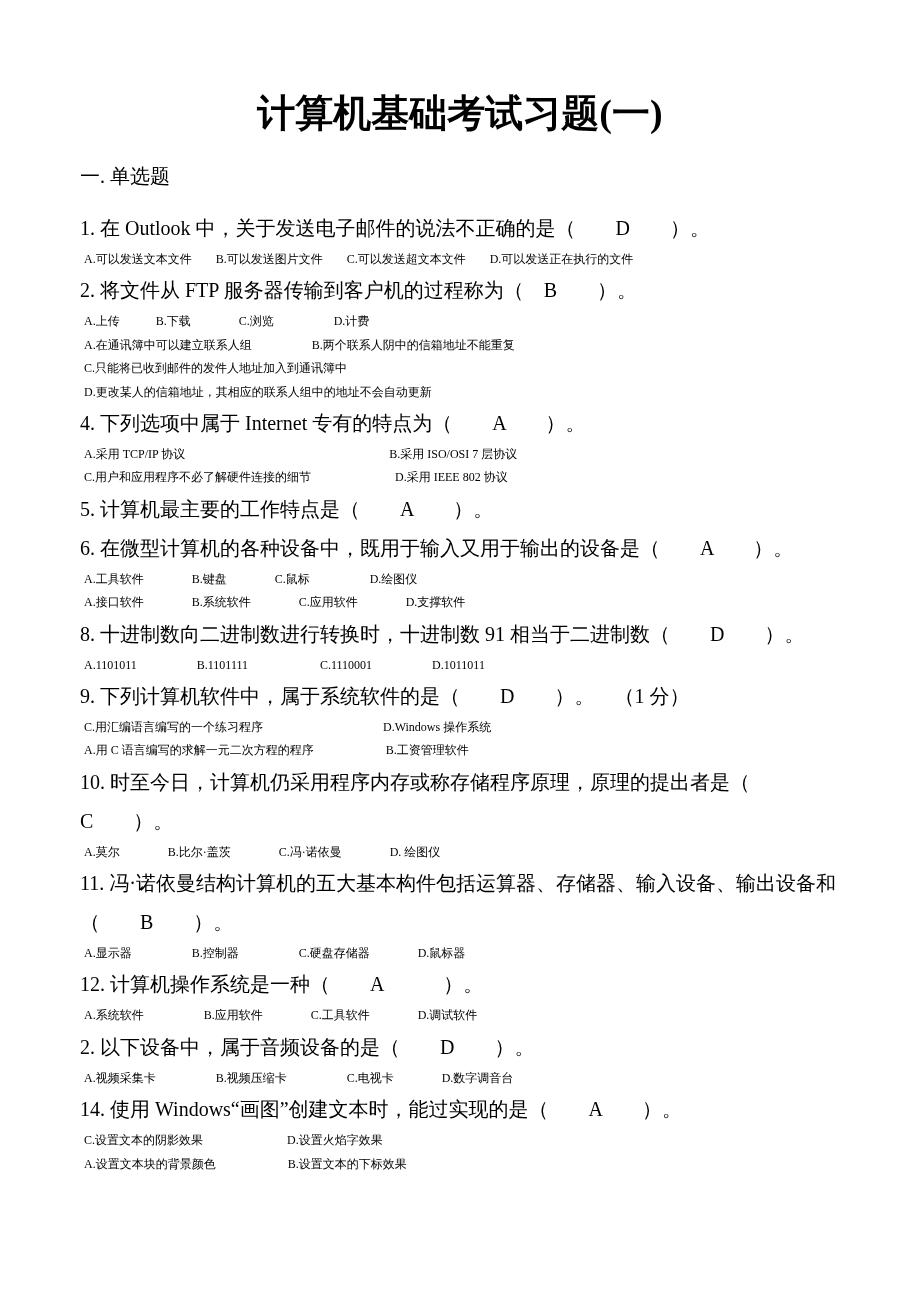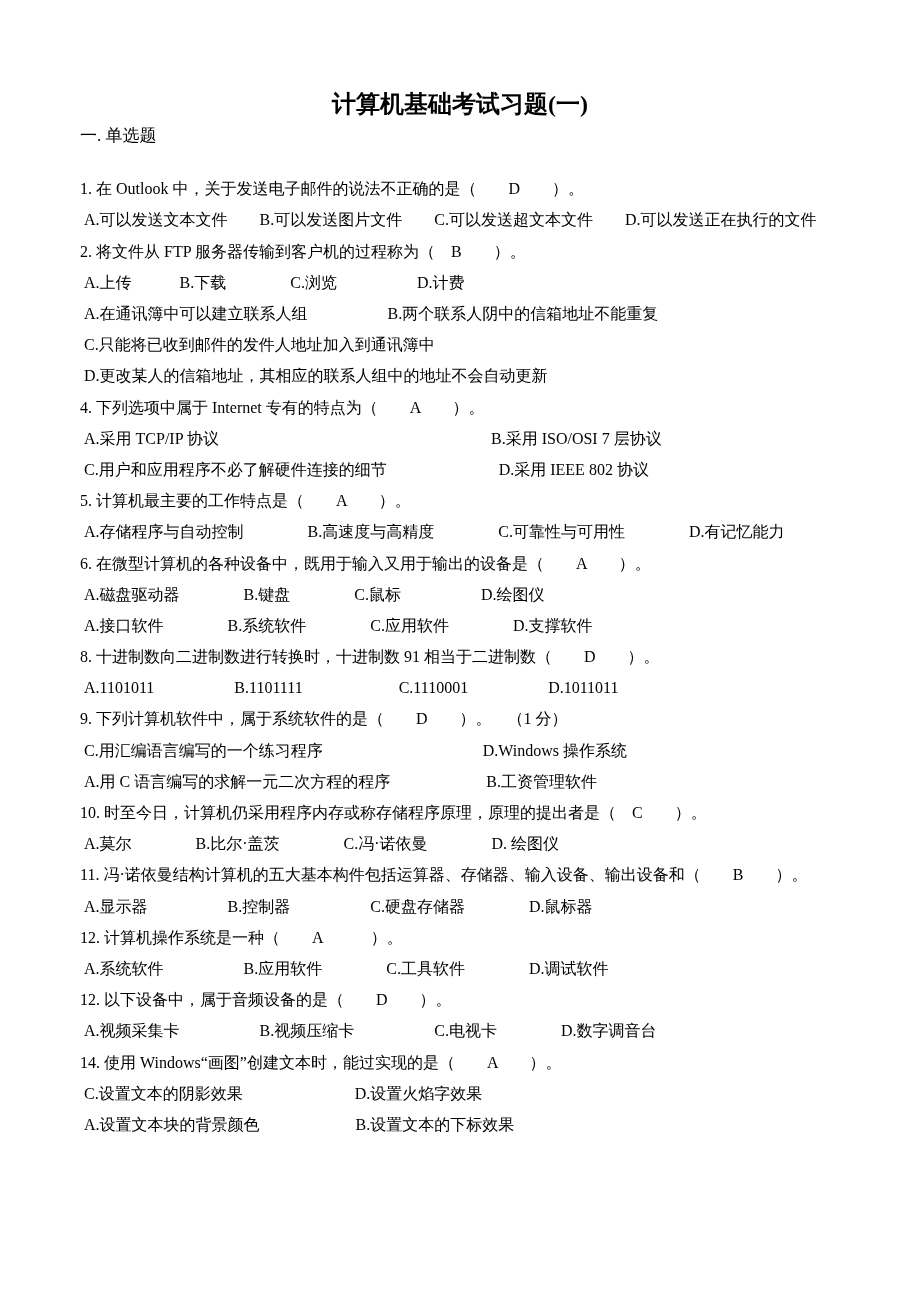--- a/index.html
+++ b/index.html
@@ -9,37 +9,37 @@
     font-family: "SimSun", "宋体", serif;
     color: #000;
     width: 920px;
   }
   .page {
     padding: 88px 80px 60px 80px;
     box-sizing: border-box;
   }
   .title {
     text-align: center;
-    font-size: 24px;
+    font-size: 38px;
     font-weight: bold;
-    margin-bottom: 0;
+    margin-bottom: 18px;
   }
   .section-header {
-    font-size: 17px;
-    margin-bottom: 21px;
+    font-size: 20px;
+    margin-bottom: 14px;
     line-height: 1.9;
   }
   .q {
-    font-size: 16px;
+    font-size: 20px;
     line-height: 1.95;
     margin: 0;
     white-space: pre-wrap;
   }
   .opts {
-    font-size: 16px;
+    font-size: 12px;
     line-height: 1.95;
     margin: 0;
     padding-left: 4px;
     white-space: pre-wrap;
   }
 </style>
 </head>
 <body>
 
 <div class="page">
@@ -50,34 +50,33 @@
       <p class="opts">A.可以发送文本文件　　B.可以发送图片文件　　C.可以发送超文本文件　　D.可以发送正在执行的文件</p>
       <p class="q">2. 将文件从 FTP 服务器传输到客户机的过程称为（　B　　）。</p>
       <p class="opts">A.上传　　　B.下载　　　　C.浏览　　　　　D.计费</p>
       <p class="opts">A.在通讯簿中可以建立联系人组　　　　　B.两个联系人阴中的信箱地址不能重复</p>
       <p class="opts">C.只能将已收到邮件的发件人地址加入到通讯簿中</p>
       <p class="opts">D.更改某人的信箱地址，其相应的联系人组中的地址不会自动更新</p>
       <p class="q">4. 下列选项中属于 Internet 专有的特点为（　　A　　）。</p>
       <p class="opts">A.采用 TCP/IP 协议　　　　　　　　　　　　　　　　　B.采用 ISO/OSI 7 层协议</p>
       <p class="opts">C.用户和应用程序不必了解硬件连接的细节　　　　　　　D.采用 IEEE 802 协议</p>
       <p class="q">5. 计算机最主要的工作特点是（　　A　　）。</p>
-      <p class="opts">A.存储程序与自动控制　　　　B.高速度与高精度　　　　C.可靠性与可用性　　　　D.有记忆能力</p>
       <p class="q">6. 在微型计算机的各种设备中，既用于输入又用于输出的设备是（　　A　　）。</p>
-      <p class="opts">A.磁盘驱动器　　　　B.键盘　　　　C.鼠标　　　　　D.绘图仪</p>
+      <p class="opts">A.工具软件　　　　B.键盘　　　　C.鼠标　　　　　D.绘图仪</p>
       <p class="opts">A.接口软件　　　　B.系统软件　　　　C.应用软件　　　　D.支撑软件</p>
       <p class="q">8. 十进制数向二进制数进行转换时，十进制数 91 相当于二进制数（　　D　　）。</p>
       <p class="opts">A.1101011　　　　　B.1101111　　　　　　C.1110001　　　　　D.1011011</p>
       <p class="q">9. 下列计算机软件中，属于系统软件的是（　　D　　）。　（1 分）</p>
       <p class="opts">C.用汇编语言编写的一个练习程序　　　　　　　　　　D.Windows 操作系统</p>
       <p class="opts">A.用 C 语言编写的求解一元二次方程的程序　　　　　　B.工资管理软件</p>
       <p class="q">10. 时至今日，计算机仍采用程序内存或称存储程序原理，原理的提出者是（　C　　）。</p>
       <p class="opts">A.莫尔　　　　B.比尔·盖茨　　　　C.冯·诺依曼　　　　D. 绘图仪</p>
       <p class="q">11. 冯·诺依曼结构计算机的五大基本构件包括运算器、存储器、输入设备、输出设备和（　　B　　）。</p>
       <p class="opts">A.显示器　　　　　B.控制器　　　　　C.硬盘存储器　　　　D.鼠标器</p>
       <p class="q">12. 计算机操作系统是一种（　　A　　　）。</p>
       <p class="opts">A.系统软件　　　　　B.应用软件　　　　C.工具软件　　　　D.调试软件</p>
-      <p class="q">12. 以下设备中，属于音频设备的是（　　D　　）。</p>
+      <p class="q">2. 以下设备中，属于音频设备的是（　　D　　）。</p>
       <p class="opts">A.视频采集卡　　　　　B.视频压缩卡　　　　　C.电视卡　　　　D.数字调音台</p>
       <p class="q">14. 使用 Windows“画图”创建文本时，能过实现的是（　　A　　）。</p>
       <p class="opts">C.设置文本的阴影效果　　　　　　　D.设置火焰字效果</p>
       <p class="opts">A.设置文本块的背景颜色　　　　　　B.设置文本的下标效果</p>
     </div>
 </div>
 
 </body></html>

